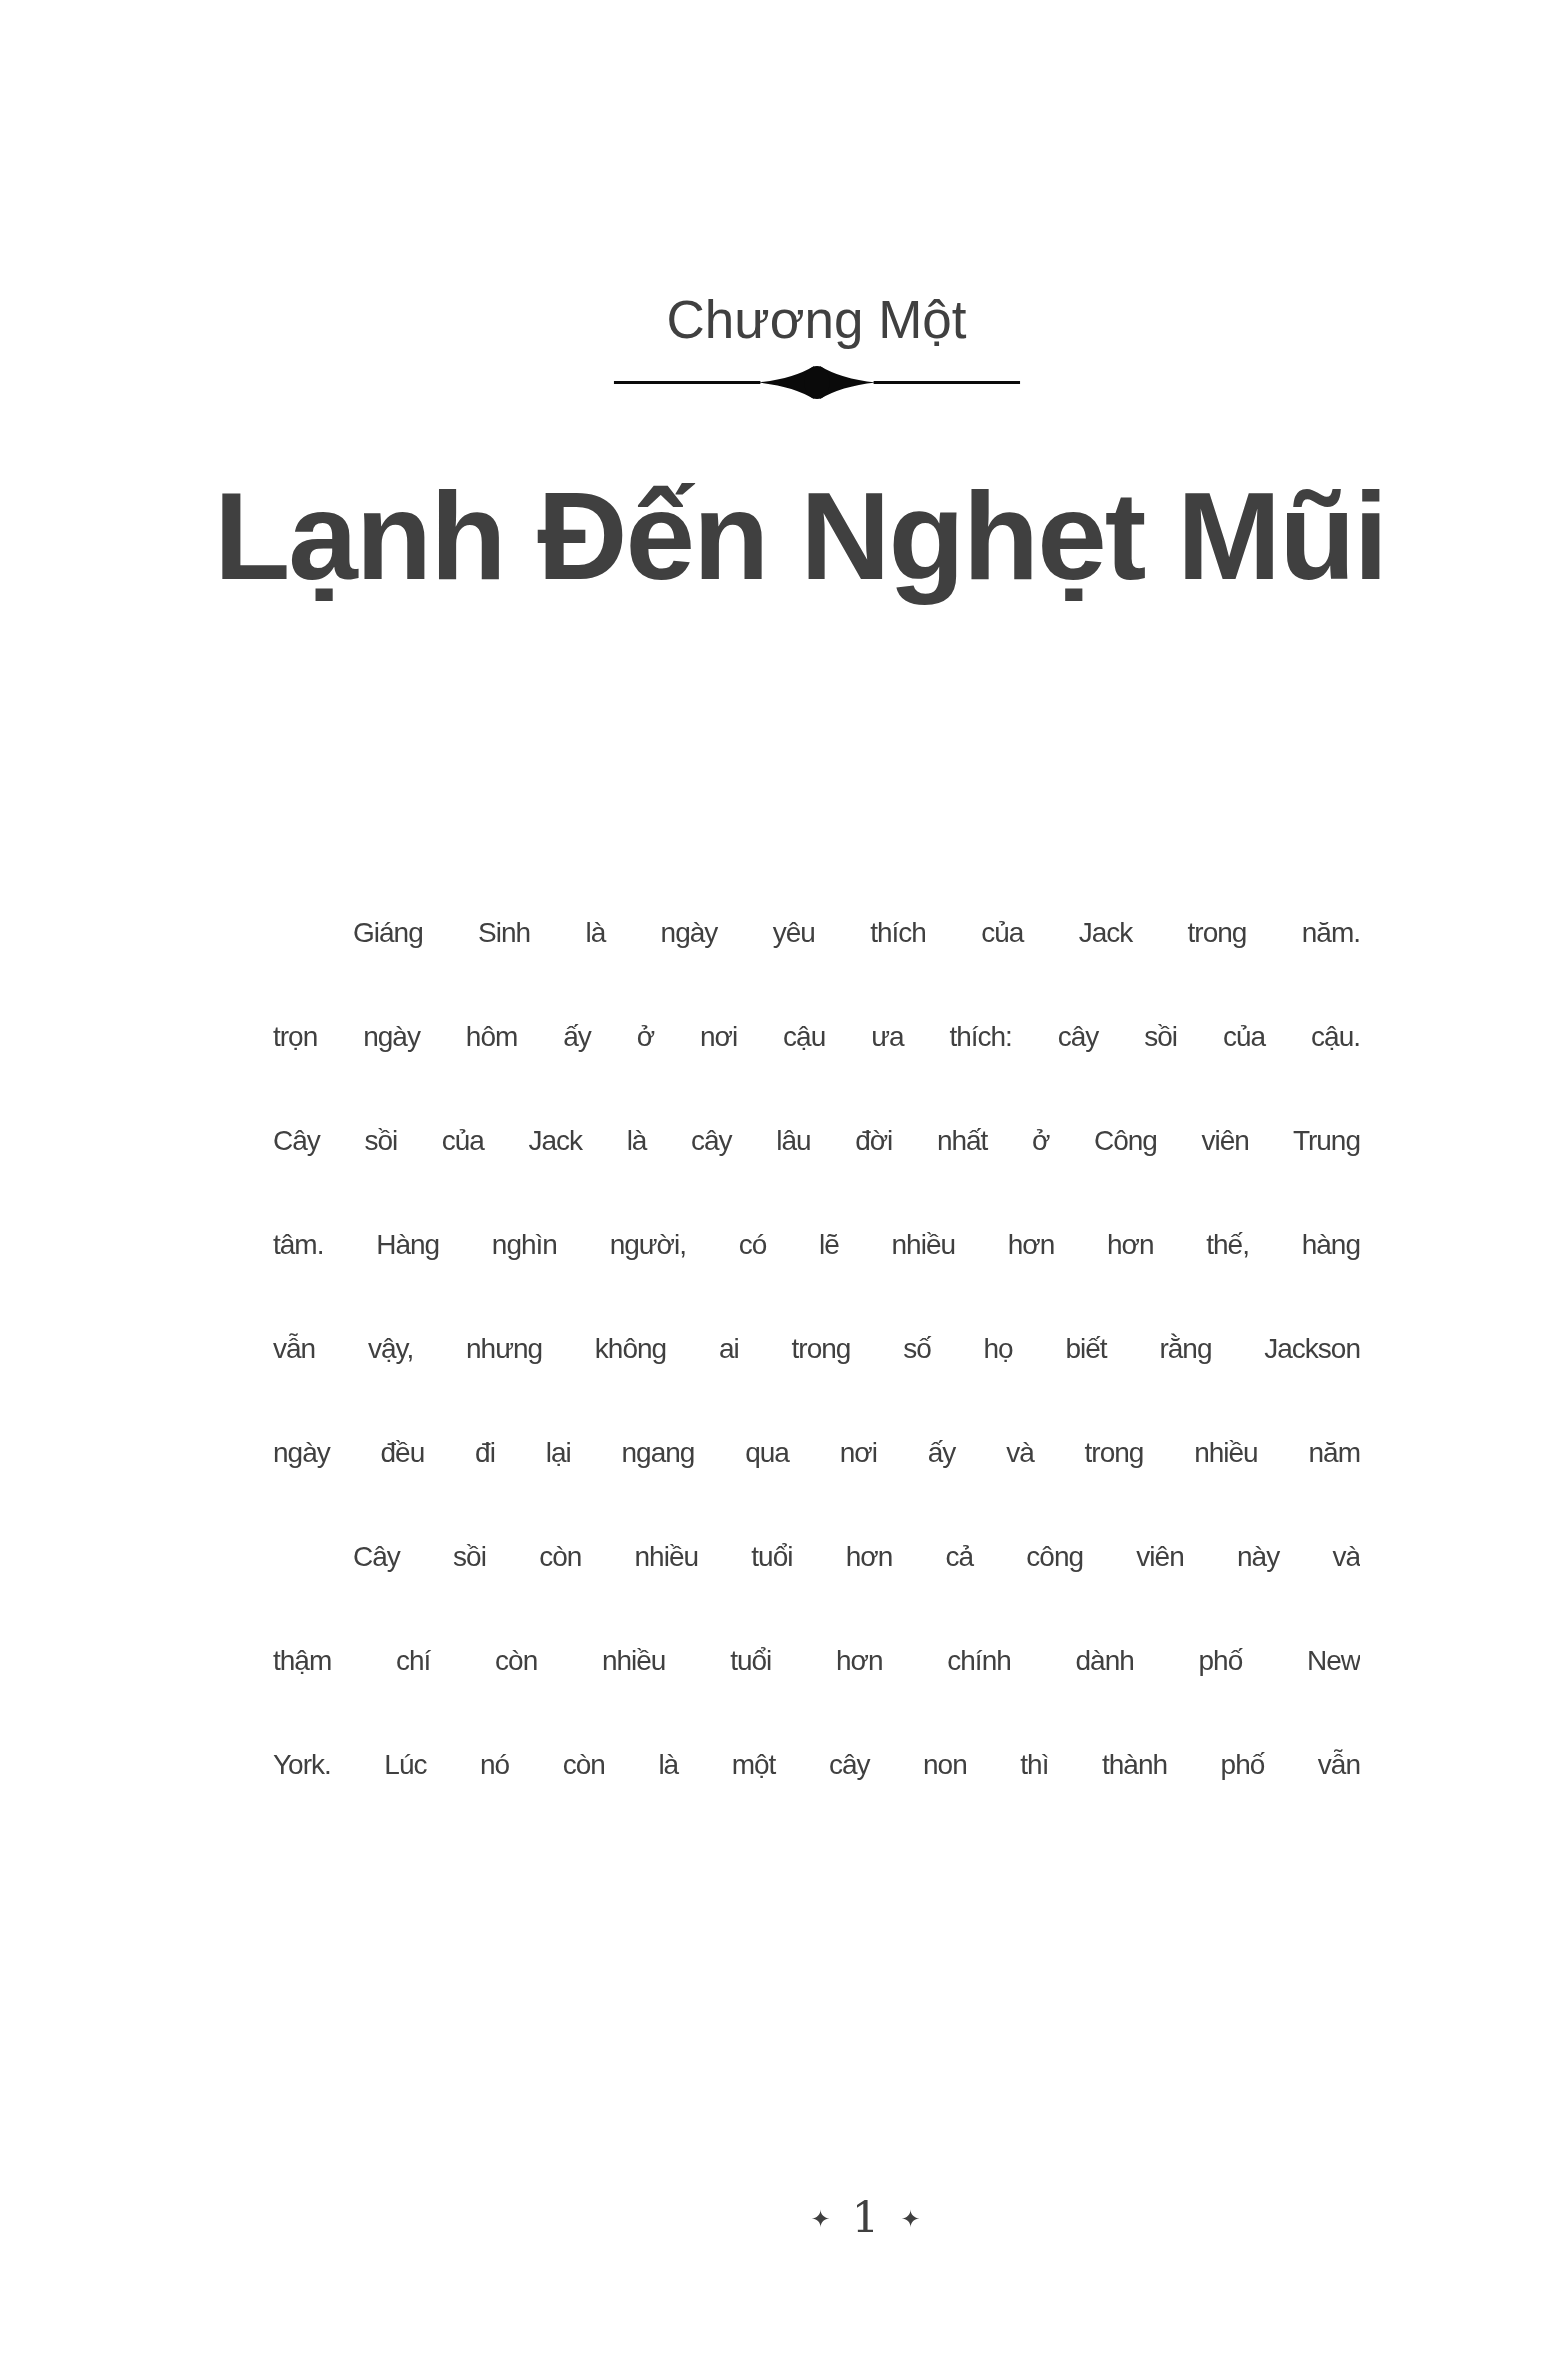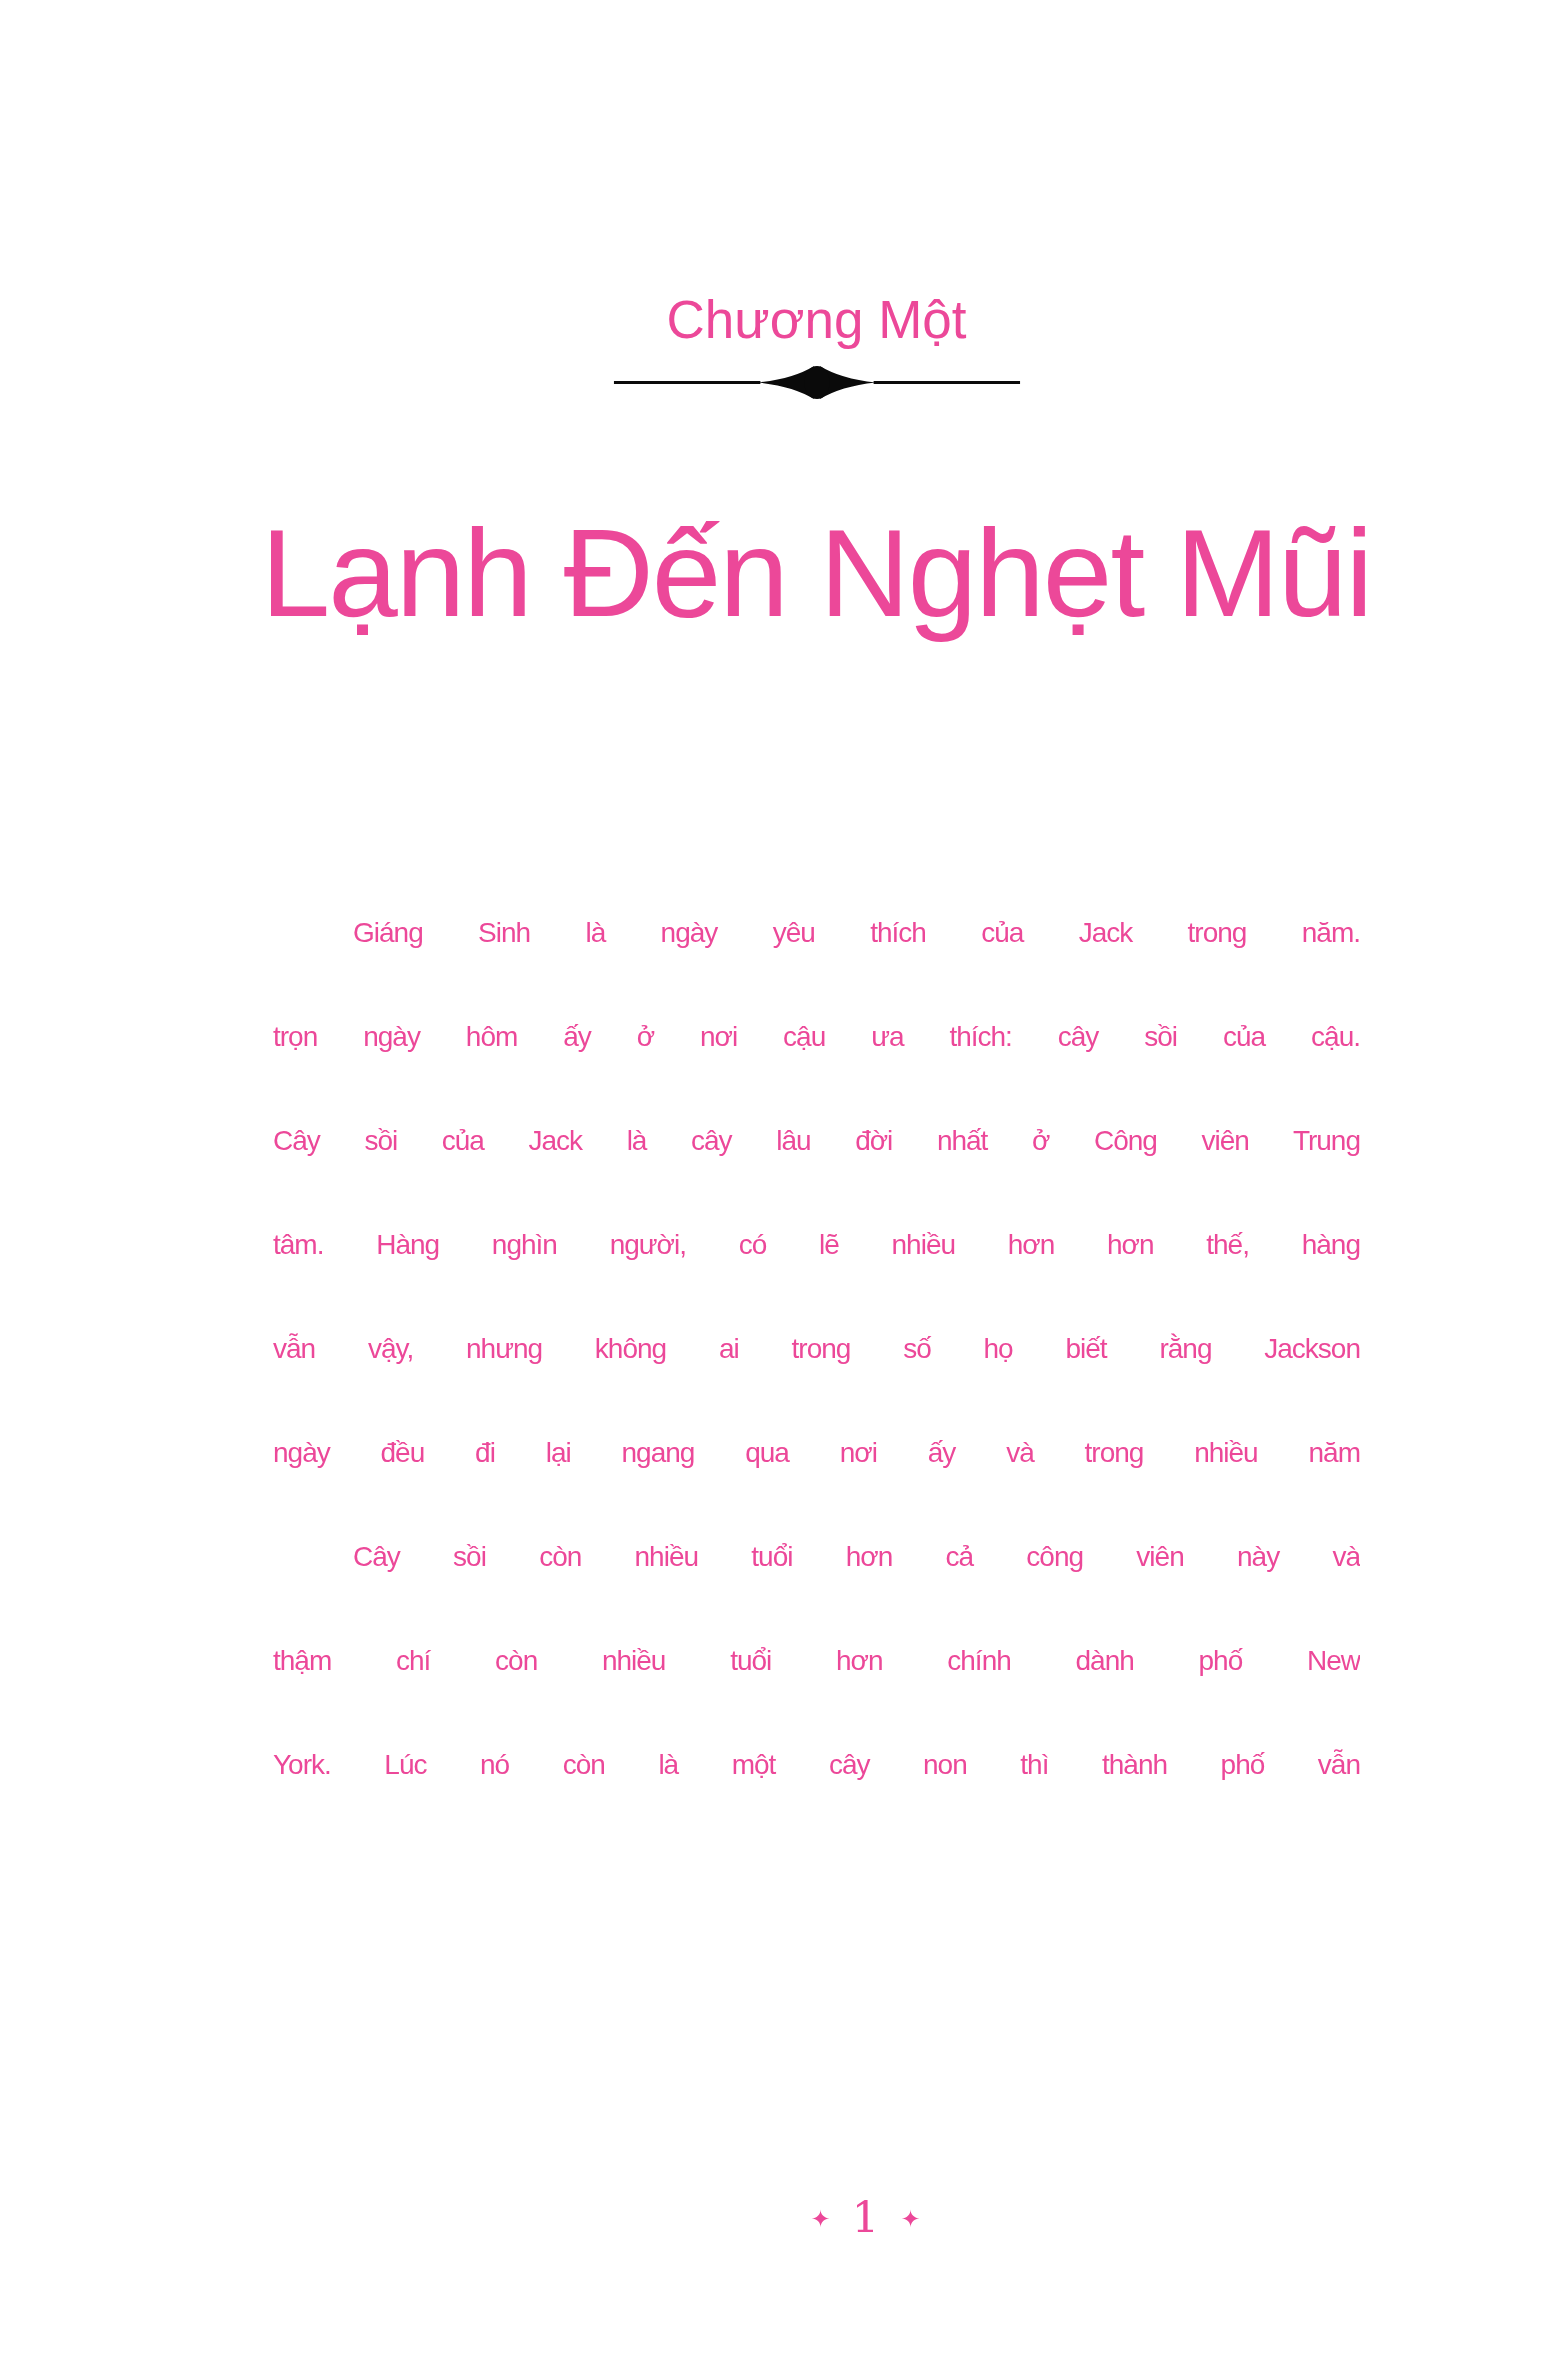--- a/index.html
+++ b/index.html
@@ -5,21 +5,21 @@
   html, body {
     margin: 0;
     padding: 0;
     background: #e8e8e8;
   }
   .page {
     position: relative;
     width: 1560px;
     height: 2364px;
     background: #ffffff;
-    color: #ec4899;
+    color: #404040;
     font-family: "Liberation Sans", "DejaVu Sans", sans-serif;
     overflow: hidden;
   }
   .content-col {
     position: absolute;
     left: 273px;
     width: 1087px;
     top: 0;
   }
   .chapter-label {
@@ -36,26 +36,26 @@
   .chapter-divider {
     position: absolute;
     top: 361px;
     left: 0;
     width: 100%;
     text-align: center;
   }
   .chapter-divider svg { display: inline-block; }
   .page-title {
     position: absolute;
-    top: 411px;
+    top: 374px;
     left: -59px;
     width: 1204px;
-    text-align: center;
+    text-align: left;
     font-size: 125px;
-    font-weight: 400;
+    font-weight: 700;
     letter-spacing: -2px;
     white-space: nowrap;
     line-height: 1.25;
   }
   .body-text {
     position: absolute;
     top: 881px;
     left: 0;
     width: 1087px;
     font-size: 28px;

